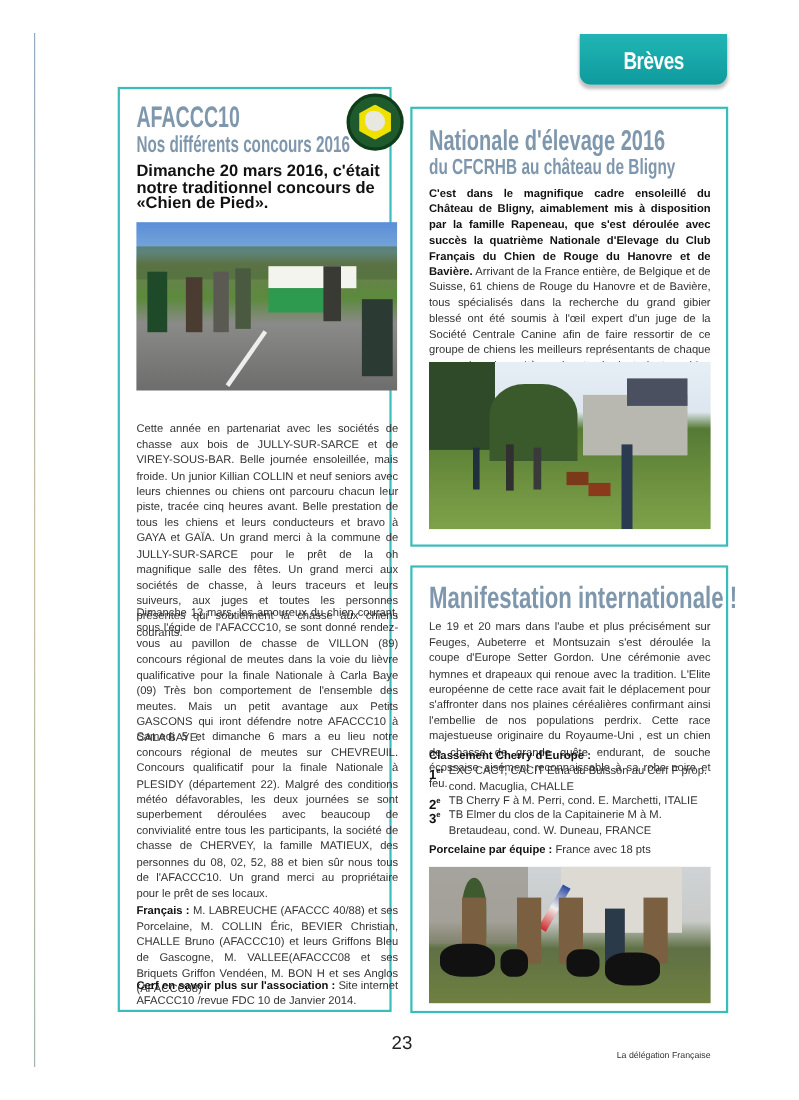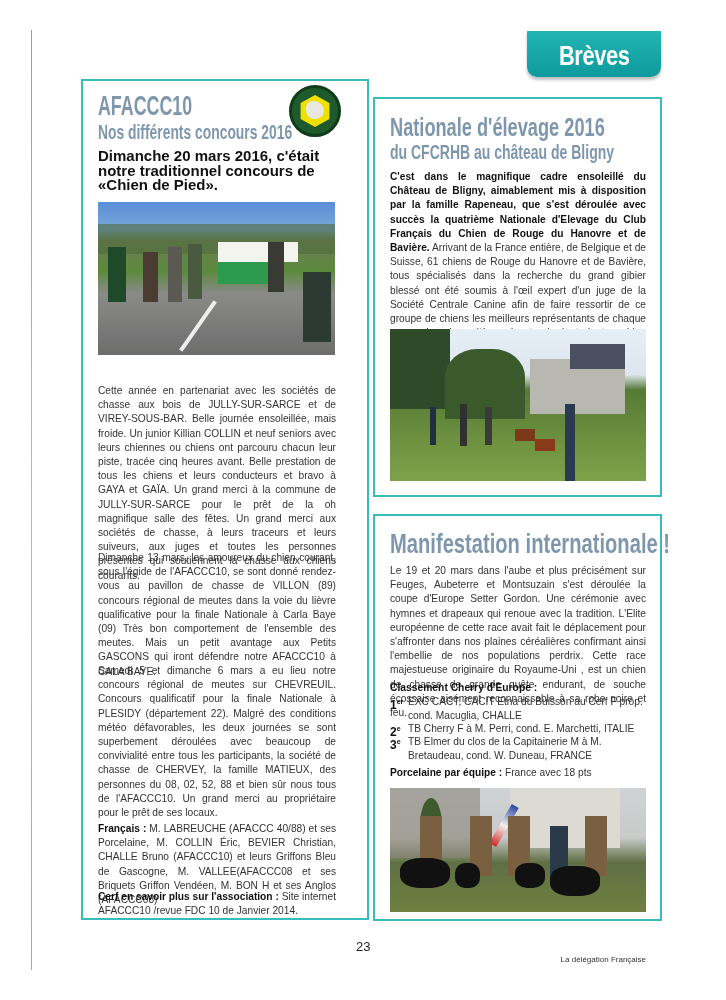--- a/index.html
+++ b/index.html
@@ -5,26 +5,26 @@
   * { box-sizing: border-box; margin: 0; padding: 0; }
   html, body { width: 726px; height: 1000px; background: #ffffff; overflow: hidden; }
   body { position: relative; font-family: "Liberation Sans", sans-serif; color: #222; }
 
   .margin-line { position: absolute; left: 31px; top: 30px; width: 1px; height: 940px;
     background: linear-gradient(#8aa0b8, #c8b89a 50%, #98b0a0); }
 
   .tab { position: absolute; left: 527px; top: 31px; width: 134px; height: 46px;
     background: linear-gradient(#22b5b5, #0e9a9c); border-radius: 0 0 10px 10px;
     box-shadow: 0 3px 3px rgba(0,0,0,0.25); color: #fff; text-align: center;
-    font-family: "Liberation Sans", sans-serif; font-weight: bold; font-size: 28px;
+    font-family: "Liberation Sans", sans-serif; font-weight: bold; font-size: 22px;
     line-height: 50px; transform-origin: center; letter-spacing: -0.5px; }
   .tab span { display: inline-block; transform: scaleX(0.78); }
 
   .box { position: absolute; border: 2px solid #38bcbc; background: #fff; }
-  #box-left { left: 81px; top: 79px; width: 288px; height: 841px; }
+  #box-left { left: 107px; top: 79px; width: 249px; height: 841px; }
   #box-right-top { left: 373px; top: 97px; width: 289px; height: 400px; }
   #box-right-bottom { left: 373px; top: 514px; width: 289px; height: 407px; }
 
   .cond { font-family: "Liberation Sans", sans-serif; font-weight: bold; color: #7f97ac;
     display: inline-block; transform-origin: left top; white-space: nowrap; }
 
   .title-a1 { position: absolute; left: 15px; top: 10px; font-size: 27px; transform: scaleX(0.66); }
   .title-a2 { position: absolute; left: 15px; top: 39px; font-size: 21px; transform: scaleX(0.66); }
   .logo { position: absolute; left: 206px; top: 4px; width: 52px; height: 52px; border-radius: 50%;
     background: #1e5a2c; border: 3px solid #0f3d1a; }
@@ -51,21 +51,21 @@
   .ttl-r3 { position: absolute; left: 15px; top: 12px; font-size: 28px; transform: scaleX(0.72); }
 
   .rank-title { position: absolute; font-weight: bold; font-size: 10.3px; color: #111; }
   .rank { position: absolute; left: 15px; width: 260px; font-size: 10.2px; line-height: 13.5px; color: #333; }
   .rank .num { position: absolute; left: 0; top: 0; font-weight: bold; font-size: 12px; color: #111; }
   .rank .num sup { font-size: 7px; }
   .rank .txt { display: block; padding-left: 18px; }
   .team { position: absolute; font-size: 10.2px; color: #333; }
   .team b { color: #111; }
   .caption { position: absolute; right: 14px; top: 395px; font-size: 8px; color: #333; margin-top: 44px; }
-  .page-num { position: absolute; left: 356px; top: 939px; font-size: 13px; color: #222; }
+  .page-num { position: absolute; left: 356px; top: 939px; font-size: 17px; color: #222; }
 </style>
 </head>
 <body>
 
 <div class="margin-line"></div>
 
 <div class="tab"><span>Brèves</span></div>
 
 <div class="box" id="box-left">
   <span class="cond title-a1">AFACCC10</span>

